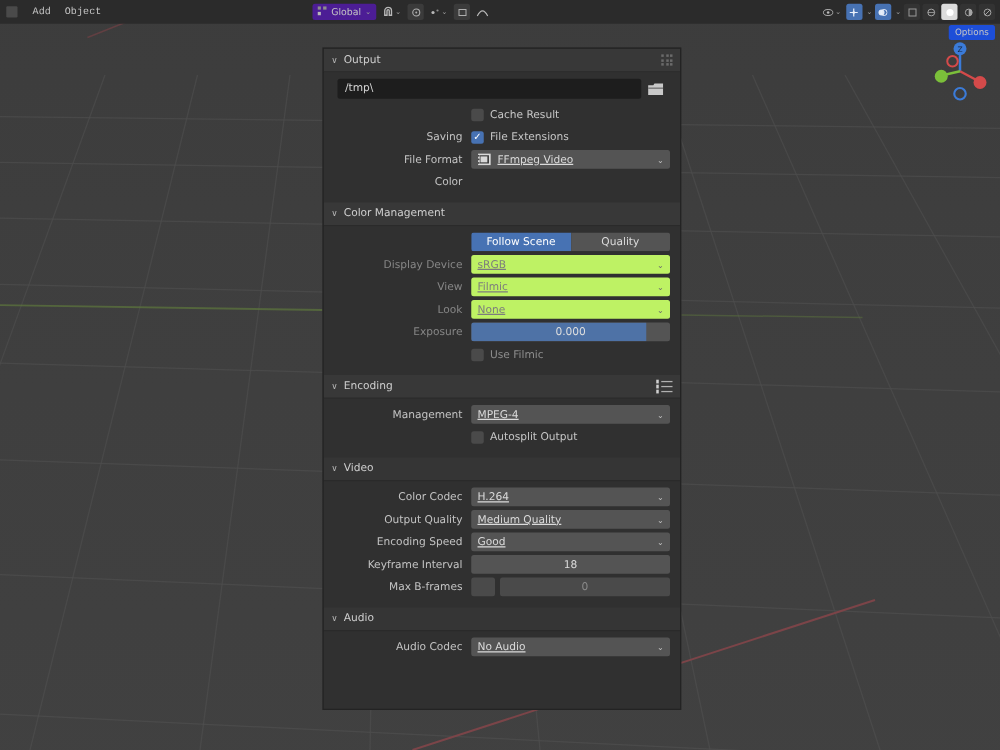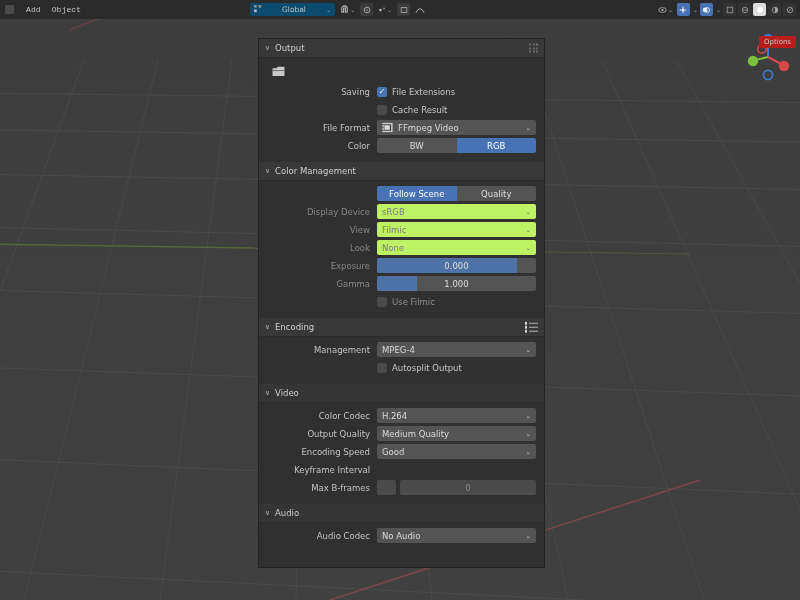--- a/index.html
+++ b/index.html
@@ -48,27 +48,27 @@
     display: flex; align-items: center; justify-content: center;
     padding: 0 2px;
     color: #b9b9b9; font-size: 7px;
   }
   .tbtn.flat { background: transparent; }
   .tbtn.blue { background: #4772b3; }
   .tbtn.lit  { background: #dcdcdc; }
   .tbtn.dark { background: #333; }
   .caret { font-size: 6px; color: #9a9a9a; margin-left: 1px; }
   .pill {
-    height: 13px; background: #0c4a6e; border-radius: 2px;
-    display: flex; align-items: center; gap: 19px;
+    height: 13px; background: #4c1d95; border-radius: 2px;
+    display: flex; align-items: center; gap: 2px;
     padding: 0 4px; color: #c4c4c4; font-size: 7.5px; text-align: right;
   }
   .options-tab {
-    position: absolute; right: 4px; top: 36px;
-    background: #b91c1c; color: #c6c6c6;
+    position: absolute; right: 4px; top: 20px;
+    background: #1d4ed8; color: #c6c6c6;
     font-size: 7px; padding: 2px 5px; border-radius: 2px;
     z-index: 40;
   }
 
   
   .gizmo { position: absolute; right: 6px; top: 28px; width: 52px; height: 58px; z-index: 35; }
 
   
   .panel {
     position: absolute; left: 258px; top: 38px;
@@ -136,20 +136,21 @@
     width: 17px; height: 16px; flex-shrink: 0;
     display: flex; align-items: center; justify-content: center;
   }
 
   .select {
     width: 100%; height: 15px;
     background: #545454; border-radius: 2px;
     display: flex; align-items: center;
     padding: 0 5px; color: #dadada; font-size: 8.5px;
     position: relative;
+    text-decoration: underline;
   }
   .select.disabled { background: #bef264; color: #7d7d7d; }
   .select .dn {
     position: absolute; right: 5px; color: #c0c0c0; font-size: 6.5px;
   }
   .select.disabled .dn { color: #6d6d6d; }
   .select .ico-film {
     width: 11px; height: 11px; margin-right: 5px; flex-shrink: 0;
   }
 
@@ -377,46 +378,47 @@
           <i></i>
           <i></i>
           <i></i>
           <i></i>
           <i></i>
       </span>
     </div>
 
     <div class="body">
       <div class="pathrow">
+        <div class="textfield">/tmp\</div>
         <div class="folder-btn">
           <svg width="13" height="11" viewBox="0 0 14 12">
             <path d="M0.5 2.5 L5 2.5 L6 0.8 L13.5 0.8 L13.5 11 L0.5 11 Z" fill="#c9c9c9"></path>
             <rect x="0.5" y="4.4" width="13" height="1.1" fill="#6d6d6d"></rect>
           </svg>
         </div>
       </div>
 
       <div class="row">
+        <div class="lbl"></div>
+        <div class="ctl">
+          <div class="checkrow">
+            <span class="cb"></span>
+            <span class="cb-label">Cache Result</span>
+          </div>
+        </div>
+      </div>
+
+      <div class="row">
         <div class="lbl">Saving</div>
         <div class="ctl">
           <div class="checkrow">
             <span class="cb on">
                 <span class="tick">✓</span>
               </span>
             <span class="cb-label">File Extensions</span>
-          </div>
-        </div>
-      </div>
-
-      <div class="row">
-        <div class="lbl"></div>
-        <div class="ctl">
-          <div class="checkrow">
-            <span class="cb"></span>
-            <span class="cb-label">Cache Result</span>
           </div>
         </div>
       </div>
 
       <div class="row">
         <div class="lbl">File Format</div>
         <div class="ctl">
           <div class="select">
             <svg class="ico-film" viewBox="0 0 12 12">
               <rect x="0.5" y="1" width="11" height="10" fill="#d8d8d8"></rect>
@@ -427,26 +429,20 @@
               <rect x="0.5" y="8.4" width="1.2" height="1.4" fill="#3a3a3a"></rect>
             </svg>
             <span>FFmpeg Video</span>
             <span class="dn">⌄</span>
           </div>
         </div>
       </div>
 
       <div class="row">
         <div class="lbl">Color</div>
-        <div class="ctl">
-          <div class="toggle-group">
-            <div class="tg">BW</div>
-            <div class="tg active">RGB</div>
-          </div>
-        </div>
       </div>
     </div>
 
     <div class="sect-head">
       <span class="chev">∨</span>
       <span class="sect-title">Color Management</span>
     </div>
 
     <div class="body">
       <div class="row">
@@ -492,29 +488,20 @@
       <div class="row">
         <div class="lbl dim">Exposure</div>
         <div class="ctl">
           <div class="slider">
             <span class="fill" id="fill-exposure" style="width: 88%;"></span>
             <span class="val">0.000</span>
           </div>
         </div>
       </div>
 
-      <div class="row">
-        <div class="lbl dim">Gamma</div>
-        <div class="ctl">
-          <div class="slider">
-            <span class="fill" id="fill-gamma" style="width: 25%;"></span>
-            <span class="val">1.000</span>
-          </div>
-        </div>
-      </div>
 
       <div class="row">
         <div class="lbl"></div>
         <div class="ctl">
           <div class="checkrow">
             <span class="cb"></span>
             <span class="cb-label dim">Use Filmic</span>
           </div>
         </div>
       </div>
@@ -592,20 +579,23 @@
         <div class="ctl">
           <div class="select">
             <span>Good</span>
             <span class="dn">⌄</span>
           </div>
         </div>
       </div>
 
       <div class="row">
         <div class="lbl">Keyframe Interval</div>
+        <div class="ctl">
+          <div class="numfield">18</div>
+        </div>
       </div>
 
       <div class="row">
         <div class="lbl">Max B-frames</div>
         <div class="ctl">
           <div class="bfrow">
             <span class="bfbox"></span>
             <span class="numfield disabled">0</span>
           </div>
         </div>

